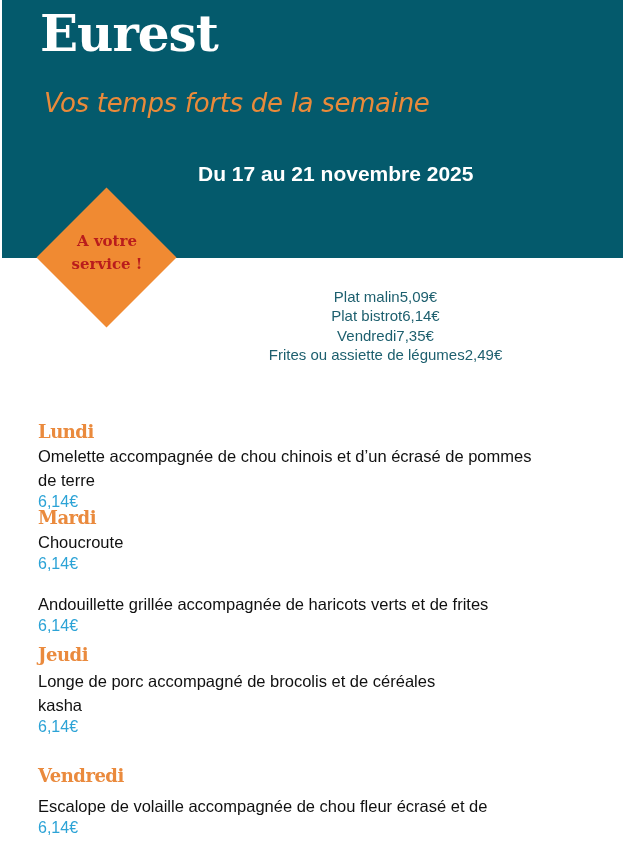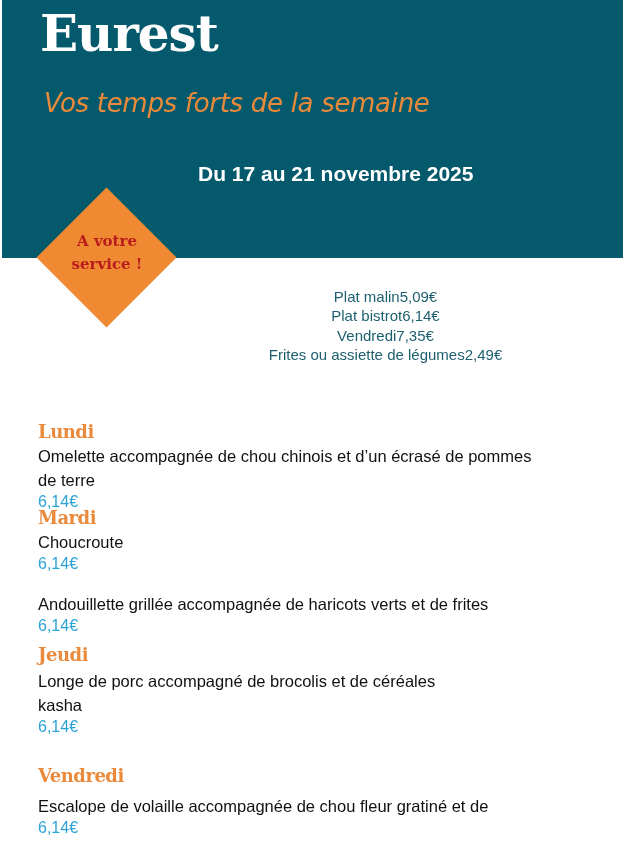--- a/index.html
+++ b/index.html
@@ -125,16 +125,16 @@
   <div class="dish" style="margin-top:3px;">
     <div>Longe de porc accompagné de brocolis et de céréales</div>
     <div>kasha</div>
   </div>
   <div class="day-price">6,14€</div>
 </div>
 
 <div class="day" style="top:765px;">
   <div class="day-name">Vendredi</div>
   <div class="dish" style="margin-top:7px;">
-    <div>Escalope de volaille accompagnée de chou fleur gratiné et de</div>
+    <div>Escalope de volaille accompagnée de chou fleur écrasé et de</div>
   </div>
   <div class="day-price">6,14€</div>
 </div>
 
 </body></html>

